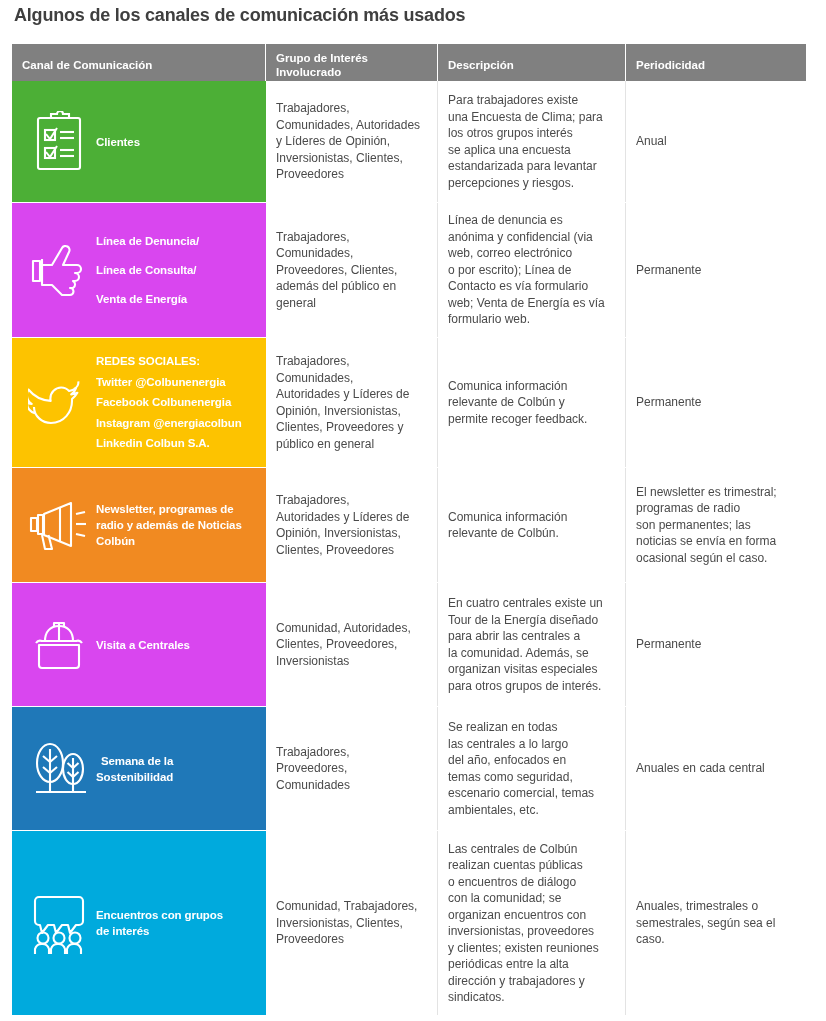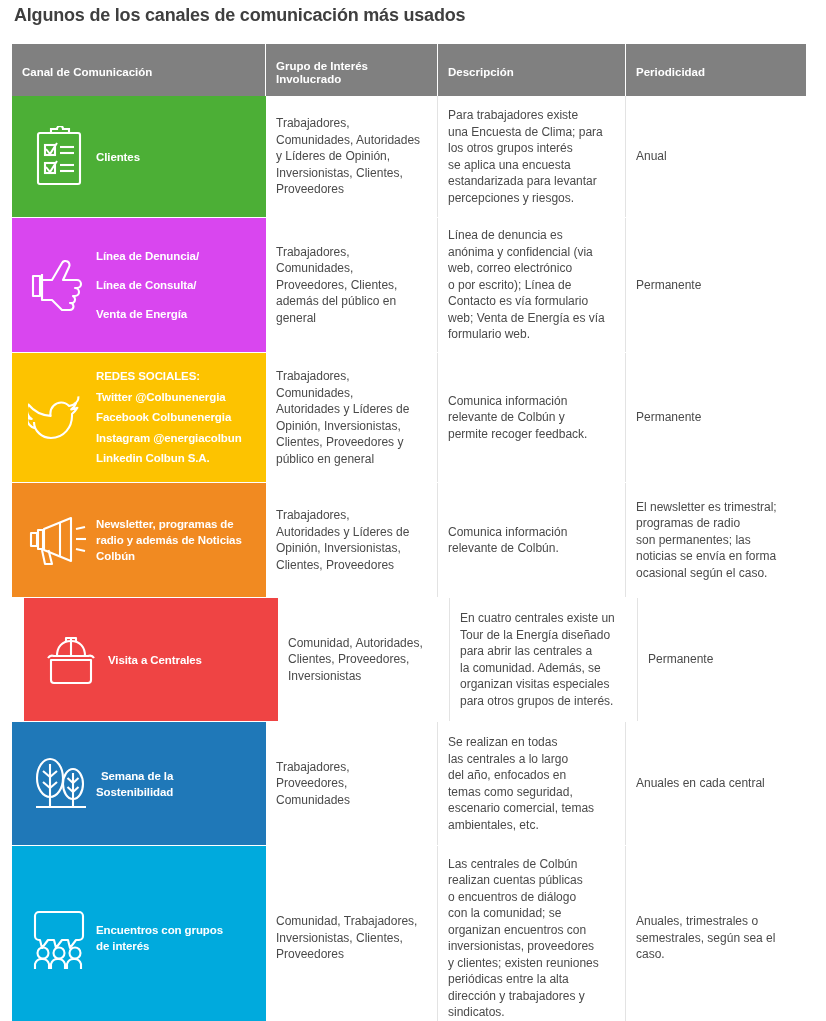--- a/index.html
+++ b/index.html
@@ -34,21 +34,21 @@
     position: absolute;
     left: 12px;
     top: 44px;
     width: 794px;
   }
 
   
   .thead {
     display: flex;
     width: 794px;
-    height: 52px;
+    height: 37px;
     background: #808080;
   }
   .th {
     color: #ffffff;
     font-size: 11.5px;
     font-weight: bold;
     line-height: 13.5px;
     padding: 6px 0 0 10px;
     display: flex;
     align-items: center;
@@ -108,21 +108,21 @@
     background: #ffffff;
   }
   .cell-text:last-child { border-right: 0; }
   .cell-text p { white-space: pre-line; }
 
   
   .bg-green     { background: #4caf36; }
   .bg-darkgreen { background: #d946ef; }
   .bg-yellow    { background: #fdc300; }
   .bg-orange    { background: #f18a21; }
-  .bg-deeporange{ background: #ef4444; margin-left: 12px; }
+  .bg-deeporange{ background: #d946ef; }
   .bg-blue      { background: #1f78b8; text-align: right; }
   .bg-cyan      { background: #00aadd; }
 
   .h-r1 { height: 122px; }
   .h-r2 { height: 135px; }
   .h-r3 { height: 130px; }
   .h-r4 { height: 115px; }
   .h-r5 { height: 124px; }
   .h-r6 { height: 124px; }
   .h-r7 { height: 185px; }

